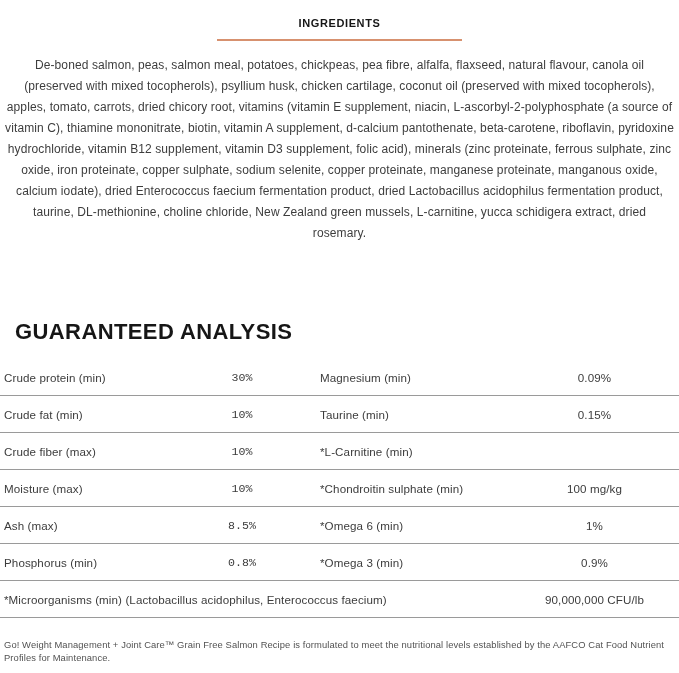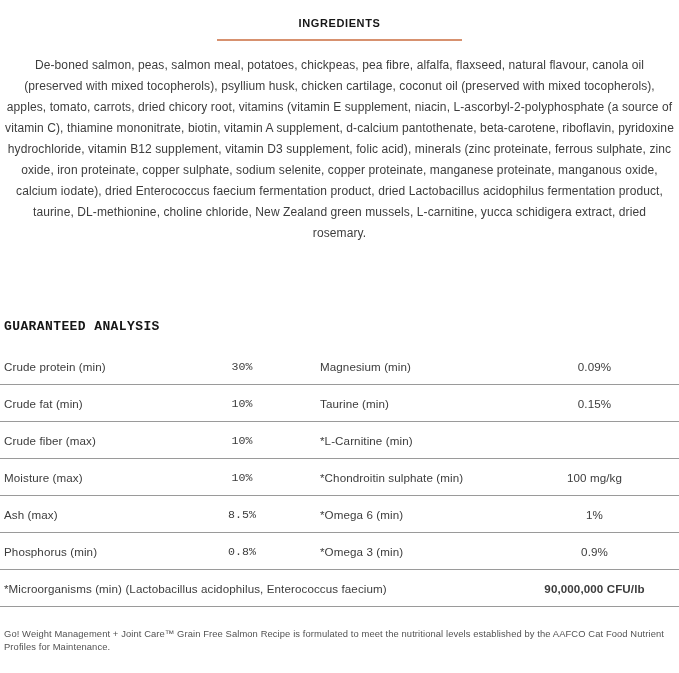--- a/index.html
+++ b/index.html
@@ -32,45 +32,44 @@
     margin: 14px 5px 0 5px;
     text-align: center;
     font-size: 12px;
     line-height: 21px;
     letter-spacing: 0.1px;
     color: #3d3d3d;
   }
 
   .ga-title {
     margin: 75px 0 0 0;
-    padding-left: 4px;
-    font-size: 13px;
+    padding-left: 15px;
+    font-size: 22px;
     font-weight: 700;
     letter-spacing: 0.4px;
     color: #161616;
-    font-family: Liberation Mono, monospace;
   }
 
   .ga-table { margin-top: 14px; }
   .ga-row {
     display: flex;
     align-items: center;
     height: 37px;
     padding: 0 4px;
     border-bottom: 1px solid #9a9a9a;
     font-size: 11.6px;
     letter-spacing: 0.1px;
     color: #3c3c3c;
   }
   .ga-c1 { width: 160px; text-align: left; }
   .ga-c2 { width: 156px; text-align: center; font-family: Liberation Mono, monospace; }
   .ga-c3 { width: 194px; text-align: left; }
   .ga-c4 { flex: 1; text-align: center; }
   .ga-cfull { flex: 1; text-align: left; }
-  .ga-cval { width: 161px; text-align: center; font-weight: bold; }
+  .ga-cval { width: 161px; text-align: center; }
 
   .footnote {
     margin: 16px 4px 0 4px;
     font-size: 9.4px;
     line-height: 12.5px;
     letter-spacing: 0.1px;
     color: #525252;
   }
   .footnote.second { margin-top: 21px; }
 </style>

